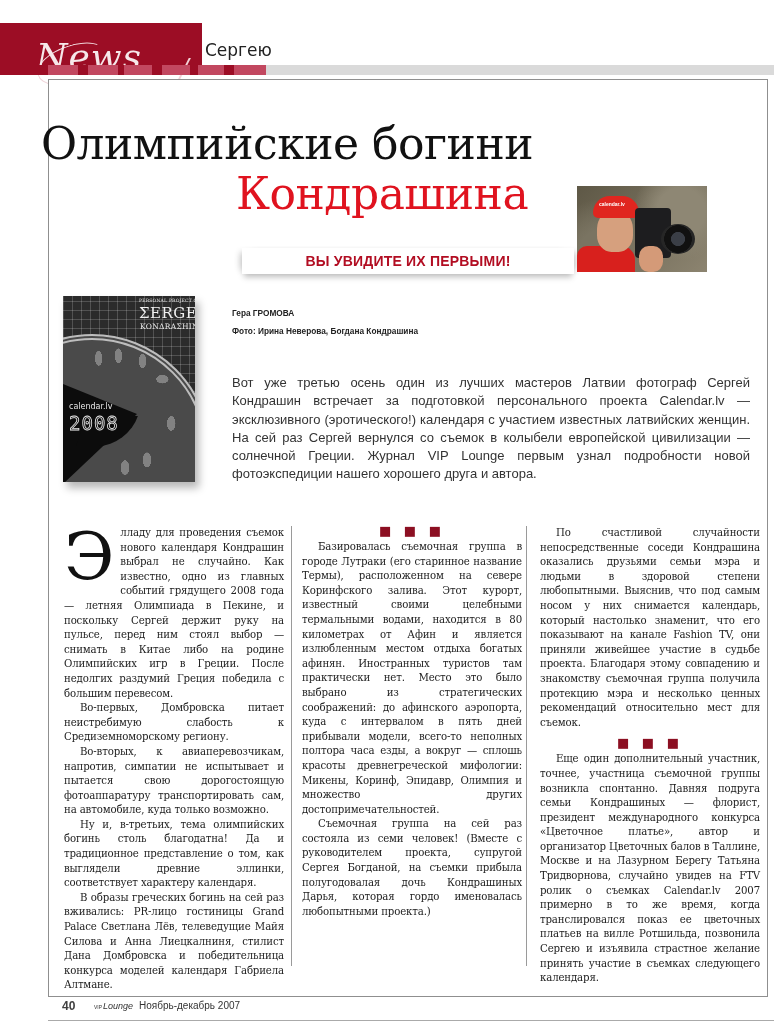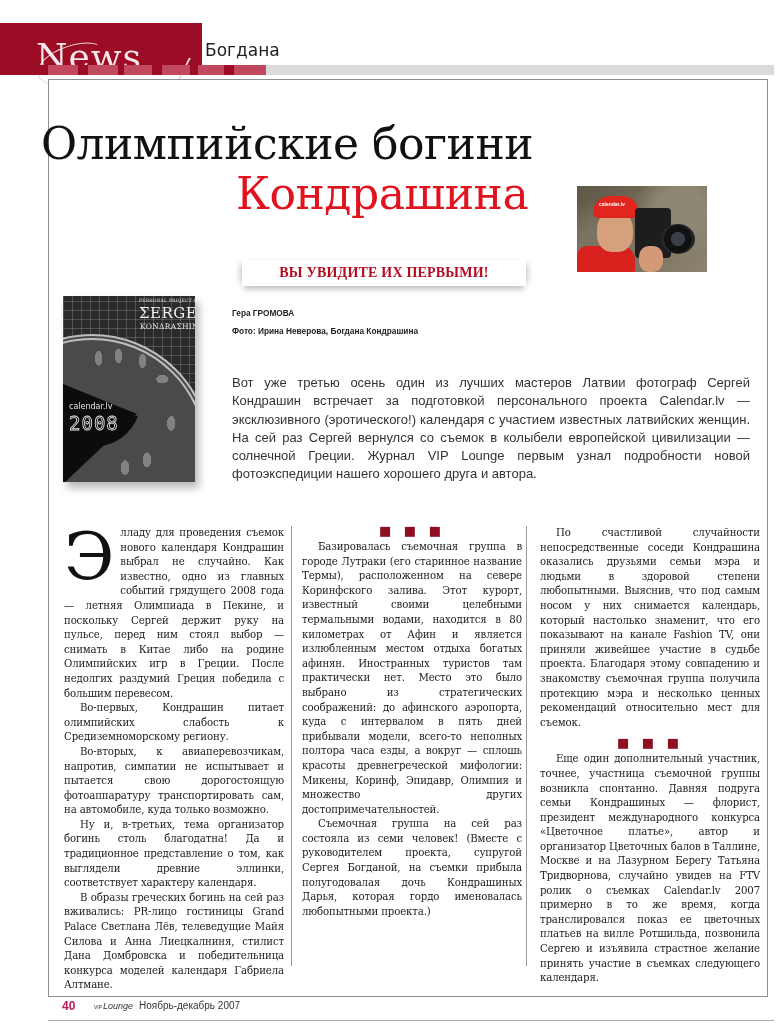--- a/index.html
+++ b/index.html
@@ -1,35 +1,35 @@
 <!DOCTYPE html>
 <html><head>
 <meta charset="utf-8">
 <style>
   html, body { margin: 0; padding: 0; background: #ffffff; }
   body { width: 778px; height: 1024px; position: relative; overflow: hidden; font-family: "Liberation Sans", sans-serif; color: #222; }
 
   
   .banner { position: absolute; left: 0; top: 23px; width: 202px; height: 52px; background: #9c0d25; }
-  .banner-script { position: absolute; left: 36px; top: 16px; font-family: "DejaVu Serif", serif; font-size: 36px; color: #f6e8ea; letter-spacing: 1px; line-height: 1; }
+  .banner-script { position: absolute; left: 36px; top: 16px; font-family: "DejaVu Serif", serif; font-style: italic; font-size: 36px; color: #f6e8ea; letter-spacing: 1px; line-height: 1; }
   .banner-swash { position: absolute; left: 36px; top: 22px; width: 72px; height: 36px; border: 1.5px solid #f1d5da; border-radius: 50%; border-right-color: transparent; border-bottom-color: transparent; transform: rotate(-18deg); }
   .banner-slash { position: absolute; left: 180px; top: 30px; font-family: "DejaVu Serif", serif; font-style: italic; font-size: 26px; color: #f3d3d8; }
   .section-label { position: absolute; left: 205px; top: 40px; font-family: "DejaVu Sans", sans-serif; font-size: 17px; color: #222; }
   .stripe-row { position: absolute; left: 0; top: 65px; height: 10px; width: 266px; background: #9c0d25; }
   .stripe-row span { position: absolute; top: 0; height: 10px; background: #c24860; }
   .grey-band { position: absolute; left: 266px; top: 65px; width: 508px; height: 10px; background: #dadada; }
 
   
   .frame { position: absolute; left: 48px; top: 79px; width: 720px; height: 918px; border: 1px solid #8f8f8f; border-right: 1px solid #8f8f8f; box-sizing: border-box; }
 
   .title-1 { position: absolute; left: 0; width: 622px; top: 118px; text-align: center; font-family: "DejaVu Serif", serif; font-size: 44px; color: #111; letter-spacing: -0.5px; }
   .title-1 span { display: inline-block; margin-left: -48px; }
   .title-2 { position: absolute; left: 236px; top: 168px; font-family: "DejaVu Serif", serif; font-size: 44px; color: #e0131f; letter-spacing: -0.5px; }
 
-  .tagline { position: absolute; left: 242px; top: 260px; width: 284px; height: 26px; background: #fff; box-shadow: 0 5px 6px -2px #bdbdbd, -6px 0 6px -4px #cfcfcf, 6px 0 6px -4px #cfcfcf; text-align: center; line-height: 26px; font-family: Liberation Serif, serif; font-weight: bold; font-size: 14px; color: #b20d22; letter-spacing: 0.2px; }
+  .tagline { position: absolute; left: 242px; top: 248px; width: 332px; height: 26px; background: #fff; box-shadow: 0 5px 6px -2px #bdbdbd, -6px 0 6px -4px #cfcfcf, 6px 0 6px -4px #cfcfcf; text-align: center; line-height: 26px; font-family: Liberation Sans, sans-serif; font-weight: bold; font-size: 14px; color: #b20d22; letter-spacing: 0.2px; }
 
   
   .photo { position: absolute; left: 577px; top: 186px; width: 130px; height: 86px; overflow: hidden; background: #6b6454; }
   .photo .bg1 { position: absolute; inset: 0; background: radial-gradient(circle at 80% 30%, #8e8774 0 20%, transparent 40%), radial-gradient(circle at 20% 80%, #7a7462 0 20%, transparent 45%), linear-gradient(135deg, #5e5846, #8c8470); }
   .photo .shirt { position: absolute; left: 0; top: 60px; width: 58px; height: 30px; background: #d8201d; border-radius: 10px 14px 0 0; }
   .photo .face { position: absolute; left: 20px; top: 24px; width: 36px; height: 42px; background: #d6a07e; border-radius: 45% 45% 40% 40%; }
   .photo .cap { position: absolute; left: 16px; top: 10px; width: 46px; height: 22px; background: #e0261f; border-radius: 20px 20px 6px 6px; }
   .photo .cap-text { position: absolute; left: 22px; top: 15px; font-size: 5px; color: #fff; font-weight: bold; }
   .photo .camera { position: absolute; left: 58px; top: 22px; width: 36px; height: 50px; background: #1d1d1f; border-radius: 4px; }
   .photo .lens { position: absolute; left: 84px; top: 38px; width: 34px; height: 30px; background: radial-gradient(circle, #3a3e46 0 30%, #111 32% 60%, #262626 62%); border-radius: 50%; }
@@ -72,21 +72,21 @@
   .col-2 { left: 302px; }
   .col-3 { left: 540px; }
   .col-rule { position: absolute; top: 526px; height: 440px; width: 1px; background: #9a9a9a; }
   .rule-1 { left: 291px; }
   .rule-2 { left: 526px; }
 
   .dropcap { float: left; font-family: "DejaVu Serif", serif; font-size: 66px; line-height: 58px; margin: 2px 6px 0 0; color: #111; }
   .sep { text-align: center; color: #8c0f22; font-weight: bold; font-size: 13px; letter-spacing: 4px; line-height: 10px; height: 14px; text-indent: 0; }
 
   
-  .footer-num { position: absolute; left: 62px; top: 999px; font-family: "Liberation Sans", sans-serif; font-weight: bold; font-size: 12px; color: #be185d; }
+  .footer-num { position: absolute; left: 62px; top: 999px; font-family: "Liberation Sans", sans-serif; font-weight: bold; font-size: 12px; color: #404040; }
   .footer-mag { position: absolute; left: 94px; top: 1001px; font-family: "Liberation Sans", sans-serif; font-style: italic; font-size: 9px; color: #333; }
   .footer-mag small { font-size: 5px; font-style: normal; margin-right: 1px; }
   .footer-date { position: absolute; left: 139px; top: 1000px; font-family: "Liberation Sans", sans-serif; font-size: 10px; color: #333; }
   .footer-rule { position: absolute; left: 48px; top: 1020px; width: 726px; height: 1px; background: #aaaaaa; }
 </style>
 </head>
 <body>
 
 <div class="banner">
   <div class="banner-swash"></div>
@@ -95,21 +95,21 @@
 </div>
 <div class="stripe-row">
   <span style="left:48px;width:30px"></span>
   <span style="left:88px;width:30px"></span>
   <span style="left:124px;width:28px"></span>
   <span style="left:162px;width:28px"></span>
   <span style="left:198px;width:26px"></span>
   <span style="left:234px;width:32px"></span>
 </div>
 <div class="grey-band"></div>
-<div class="section-label">Богдана</div>
+<div class="section-label">Сергею</div>
 
 <div class="frame"></div>
 
 <div class="title-1"><span>Олимпийские богини</span></div>
 <div class="title-2">Кондрашина</div>
 <div class="tagline">ВЫ УВИДИТЕ ИХ ПЕРВЫМИ!</div>
 
 <div class="photo">
   <div class="bg1"></div>
   <div class="shirt"></div>
@@ -137,23 +137,23 @@
 <div class="byline">Гера ГРОМОВА</div>
 <div class="photo-credit">Фото: Ирина Неверова, Богдана Кондрашина</div>
 
 <div class="lead">Вот уже третью осень один из лучших мастеров Латвии фотограф Сергей Кондрашин встречает за подготовкой персонального проекта Calendar.lv — эксклюзивного (эротического!) календаря с участием известных латвийских женщин. На сей раз Сергей вернулся со съемок в колыбели европейской цивилизации — солнечной Греции. Журнал VIP Lounge первым узнал подробности новой фотоэкспедиции нашего хорошего друга и автора.</div>
 
 <div class="col-rule rule-1"></div>
 <div class="col-rule rule-2"></div>
 
 <div class="col col-1">
   <p class="no-indent"><span class="dropcap">Э</span><span>лладу для проведения съемок нового календаря Кондрашин выбрал не случайно. Как известно, одно из главных событий грядущего 2008 года — летняя Олимпиада в Пекине, и поскольку Сергей держит руку на пульсе, перед ним стоял выбор — снимать в Китае либо на родине Олимпийских игр в Греции. После недолгих раздумий Греция победила с большим перевесом.</span></p>
-  <p>Во-первых, Кондрашин питает олимпийских слабость к Средиземноморскому региону.</p>
+  <p>Во-первых, Домбровска питает неистребимую слабость к Средиземноморскому региону.</p>
   <p>Во-вторых, к авиаперевозчикам, напротив, симпатии не испытывает и пытается свою дорогостоящую фотоаппаратуру транспортировать сам, на автомобиле, куда только возможно.</p>
-  <p>Ну и, в-третьих, тема организатор богинь столь благодатна! Да и традиционное представление о том, как выглядели древние эллинки, соответствует характеру календаря.</p>
+  <p>Ну и, в-третьих, тема олимпийских богинь столь благодатна! Да и традиционное представление о том, как выглядели древние эллинки, соответствует характеру календаря.</p>
   <p>В образы греческих богинь на сей раз вживались: PR-лицо гостиницы Grand Palace Светлана Лёв, телеведущие Майя Силова и Анна Лиецкалниня, стилист Дана Домбровска и победительница конкурса моделей календаря Габриела Алтмане.</p>
 </div>
 
 <div class="col col-2">
   <div class="sep">■ ■ ■</div>
   <p>Базировалась съемочная группа в городе Лутраки (его старинное название Термы), расположенном на севере Коринфского залива. Этот курорт, известный своими целебными термальными водами, находится в 80 километрах от Афин и является излюбленным местом отдыха богатых афинян. Иностранных туристов там практически нет. Место это было выбрано из стратегических соображений: до афинского аэропорта, куда с интервалом в пять дней прибывали модели, всего-то неполных полтора часа езды, а вокруг — сплошь красоты древнегреческой мифологии: Микены, Коринф, Эпидавр, Олимпия и множество других достопримечательностей.</p>
   <p>Съемочная группа на сей раз состояла из семи человек! (Вместе с руководителем проекта, супругой Сергея Богданой, на съемки прибыла полугодовалая дочь Кондрашиных Дарья, которая гордо именовалась любопытными проекта.)</p>
 </div>
 
 <div class="col col-3">

